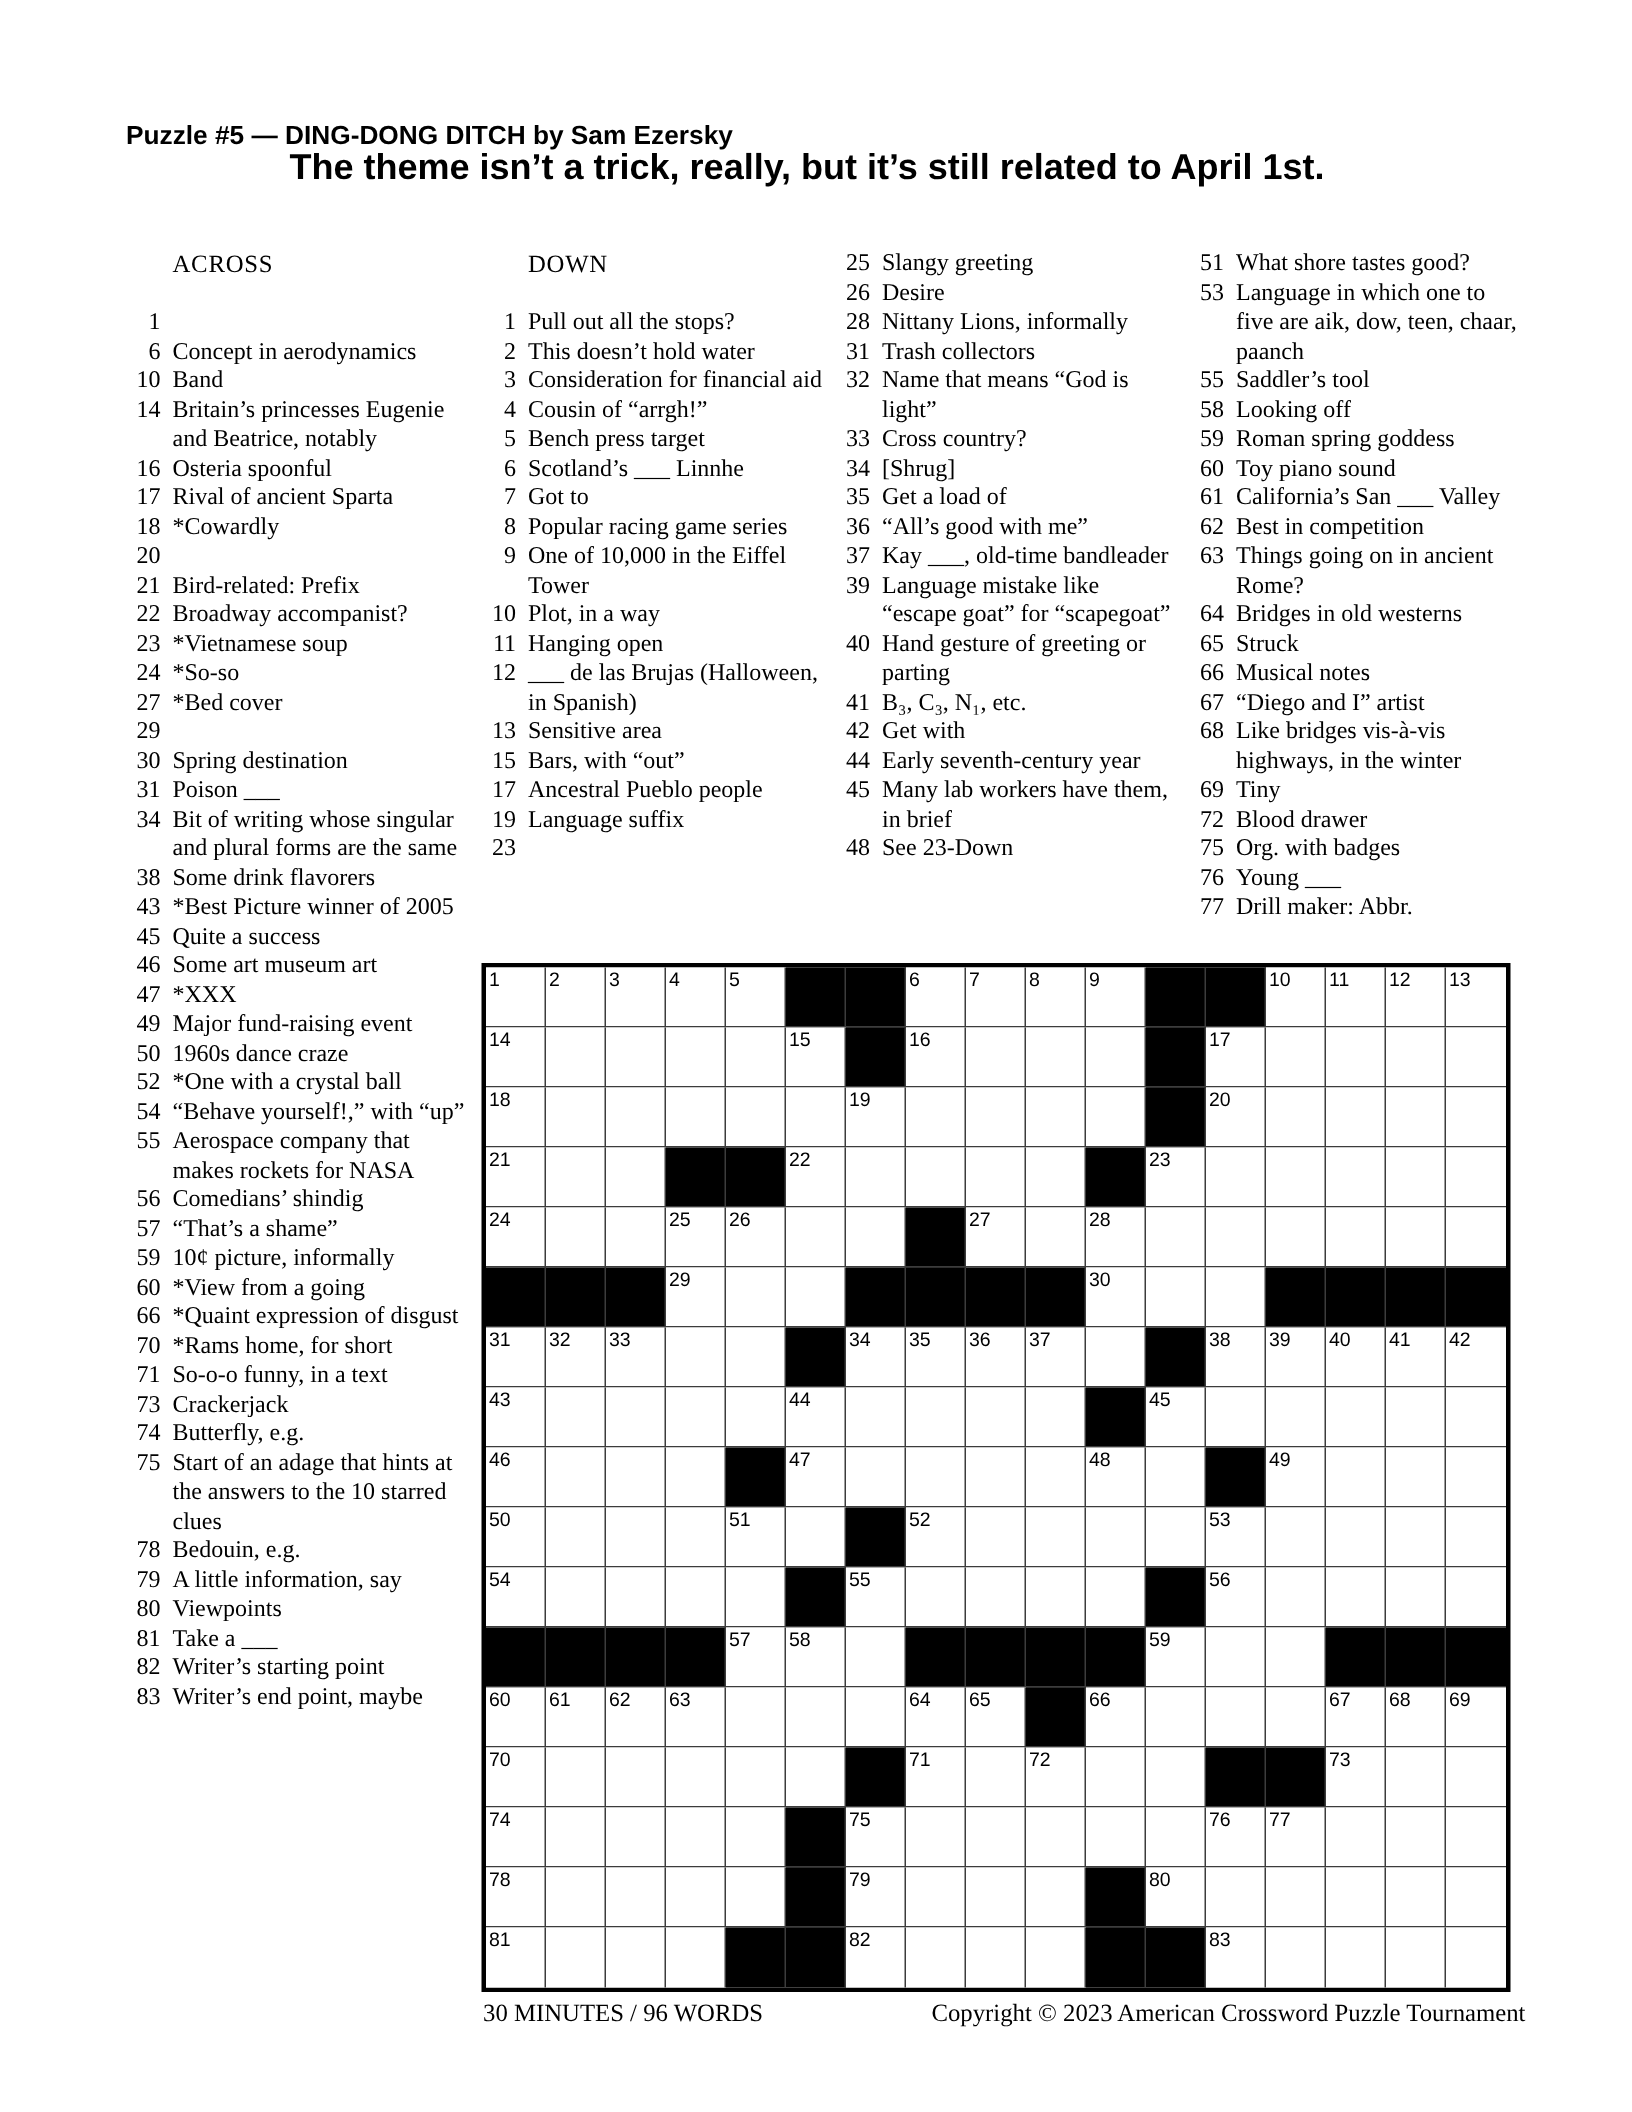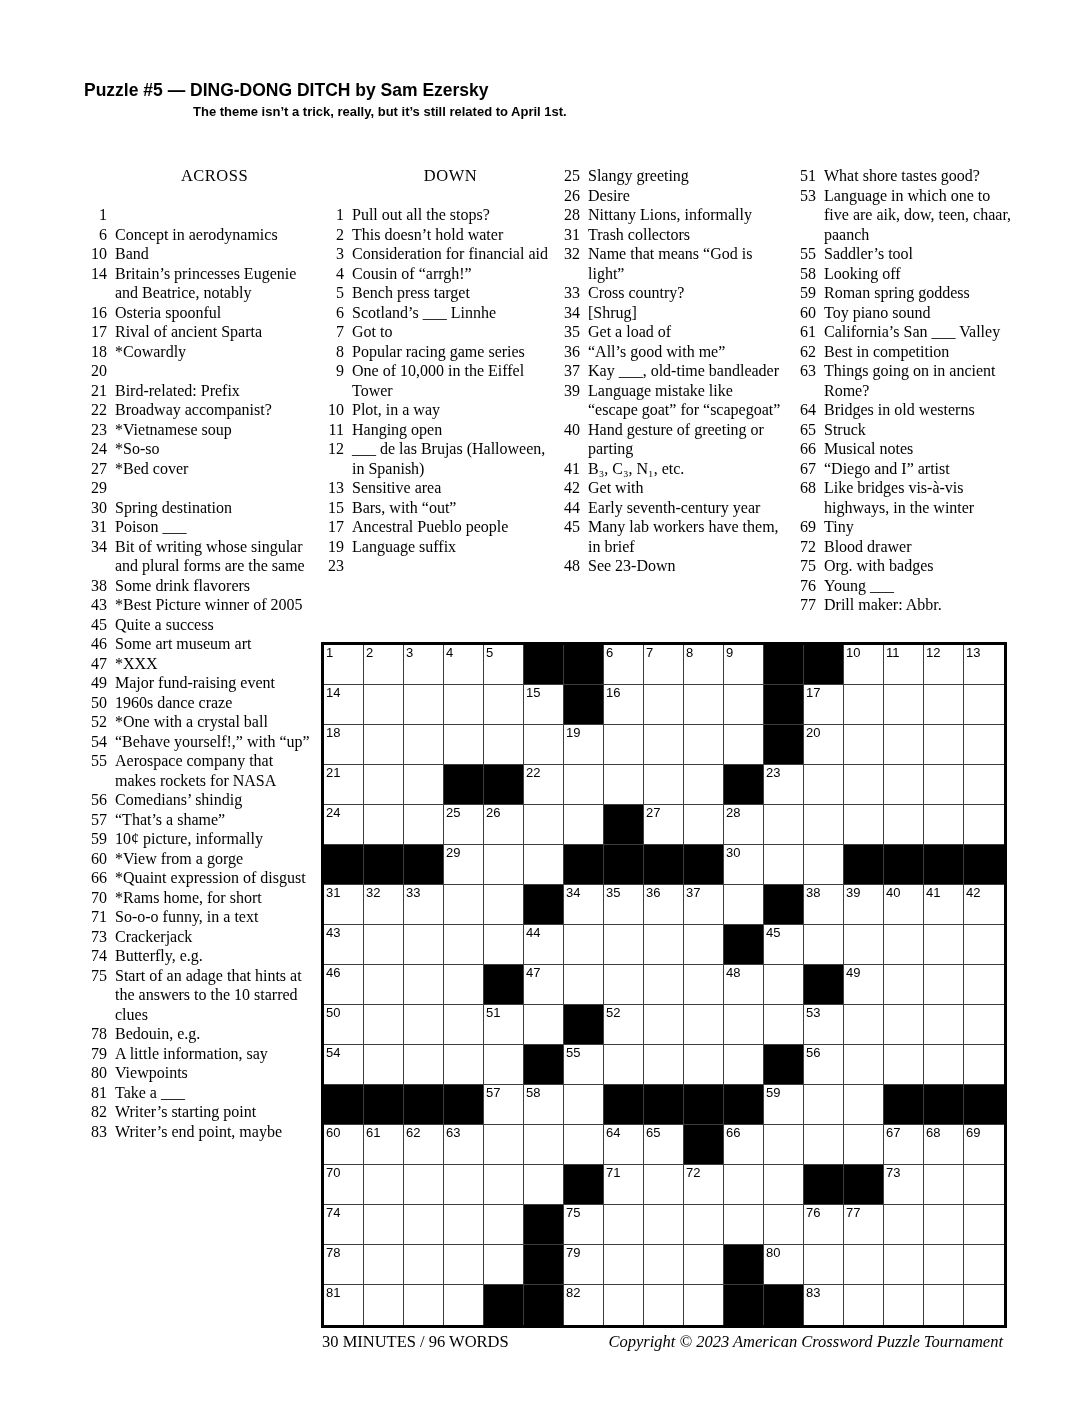--- a/index.html
+++ b/index.html
@@ -9,31 +9,30 @@
     -webkit-font-smoothing:antialiased;
   }
   .title-line1{
     position:absolute;left:84px;top:80px;
     font-family:"Liberation Sans","DejaVu Sans",sans-serif;
     font-weight:bold;font-size:17.5px;line-height:20px;white-space:nowrap;
   }
   .title-line2{
     position:absolute;left:193px;top:102px;
     font-family:"Liberation Sans","DejaVu Sans",sans-serif;
-    font-weight:bold;font-size:13px;line-height:20px;white-space:nowrap;
+    font-weight:bold;font-size:24px;line-height:20px;white-space:nowrap;
   }
   .clue-col{position:absolute;top:166px;}
   .col-0{left:84px;width:230px;}
   .col-1{left:321px;width:228px;}
   .col-2{left:557px;width:228px;}
   .col-3{left:793px;width:222px;}
   .clue-header{
     margin-left:31px;font-size:16.5px;line-height:19.5px;letter-spacing:0.5px;
     margin-bottom:19.5px;
-    text-align:center;
   }
   .clue{display:flex;font-size:16px;line-height:19.5px;}
   .cnum{width:23px;min-width:23px;text-align:right;padding-right:8px;}
   .ctext{flex:1;}
   .grid{
     position:absolute;left:321px;top:642px;
     display:grid;grid-template-columns:repeat(17,40px);grid-template-rows:repeat(17,40px);
     border:3px solid #000;background:#fff;width:680px;height:680px;box-sizing:content-box;
   }
   .cell{
@@ -42,21 +41,21 @@
   }
   .cell:nth-child(17n){border-right:none;}
   .cell:nth-child(n+273){border-bottom:none;}
   .cell.black{background:#000;}
   .cellnum{
     position:absolute;top:0;left:2px;
     font-family:"Liberation Sans","DejaVu Sans",sans-serif;
     font-size:13px;line-height:15px;
   }
   .footer-left{position:absolute;left:322px;top:1332px;font-size:16.5px;white-space:nowrap;}
-  .footer-right{position:absolute;right:85px;top:1332px;font-size:16.5px;white-space:nowrap;font-style:italic;}
+  .footer-right{position:absolute;right:71px;top:1332px;font-size:16.5px;white-space:nowrap;}
 </style>
 </head>
 <body>
 
 <div class="title-line1">Puzzle #5 — DING-DONG DITCH by Sam Ezersky</div>
 <div class="title-line2">The theme isn’t a trick, really, but it’s still related to April 1st.</div>
 
 <div class="clue-col col-0">
     <div class="clue-header">ACROSS</div>
     <div class="clue">
@@ -171,21 +170,21 @@
     <div class="clue">
       <span class="cnum">57</span>
       <span class="ctext">“That’s a shame”</span>
     </div>
     <div class="clue">
       <span class="cnum">59</span>
       <span class="ctext">10¢ picture, informally</span>
     </div>
     <div class="clue">
       <span class="cnum">60</span>
-      <span class="ctext">*View from a gorge</span>
+      <span class="ctext">*View from a going</span>
     </div>
     <div class="clue">
       <span class="cnum">66</span>
       <span class="ctext">*Quaint expression of disgust</span>
     </div>
     <div class="clue">
       <span class="cnum">70</span>
       <span class="ctext">*Rams home, for short</span>
     </div>
     <div class="clue">

